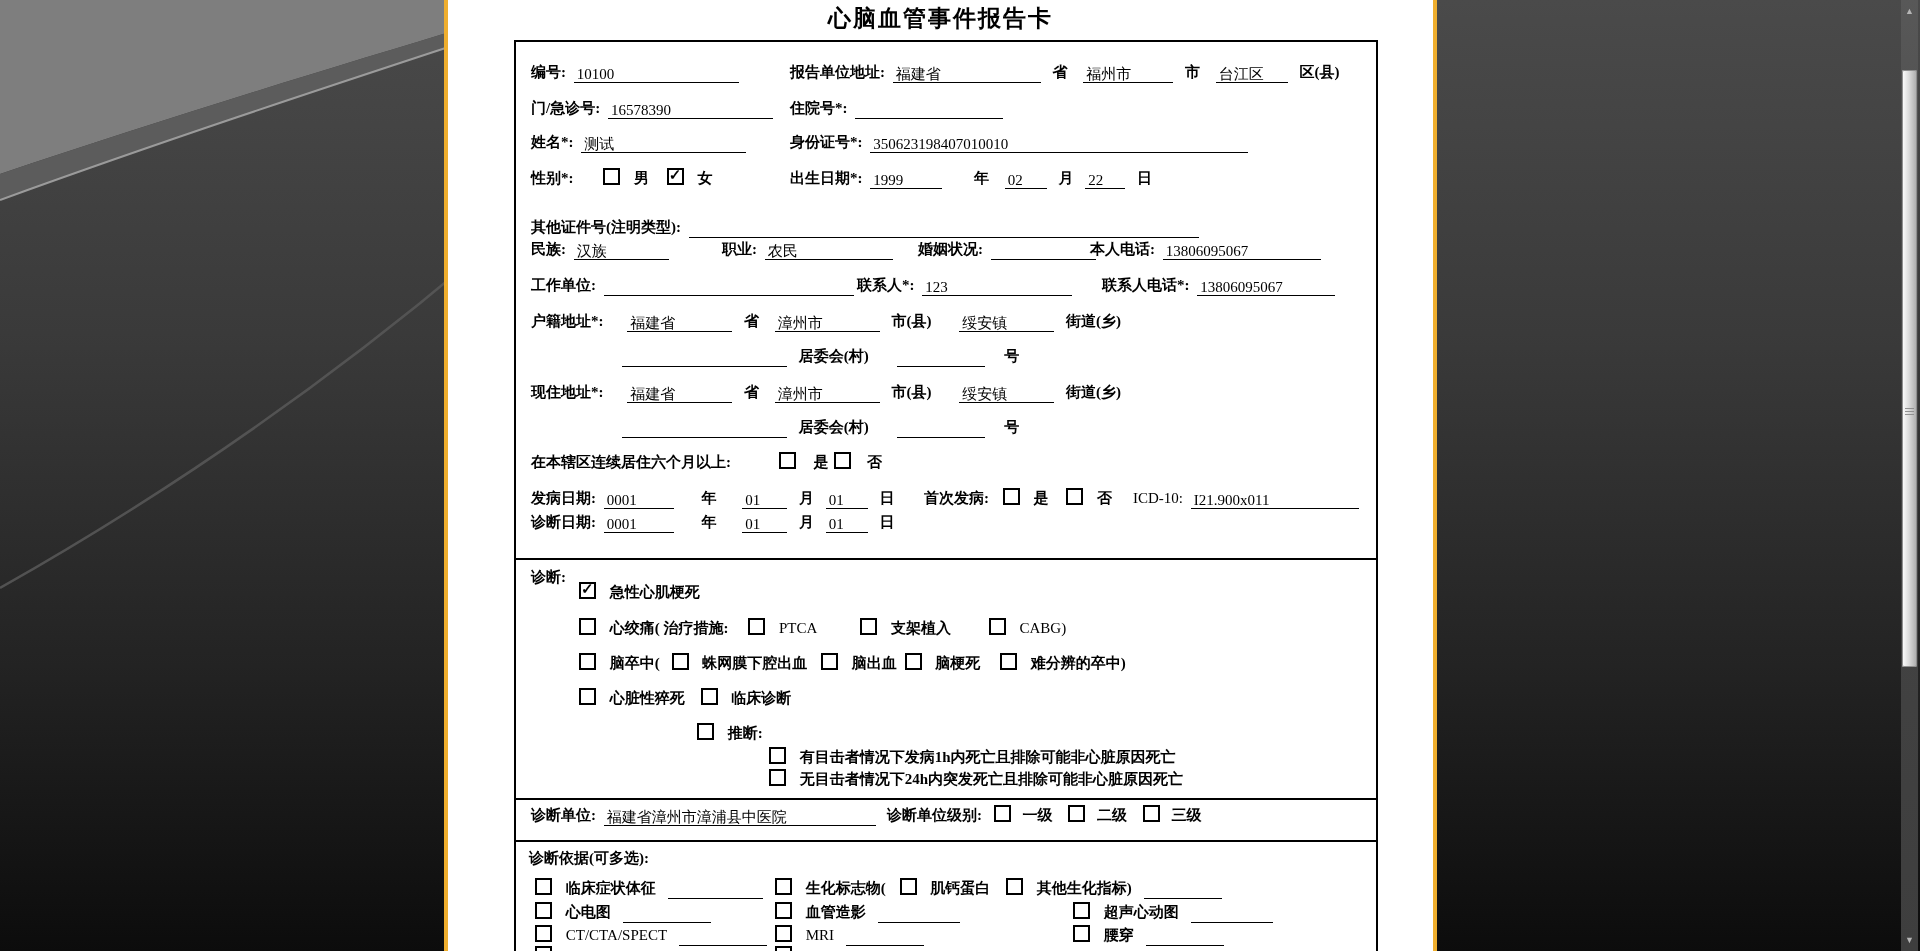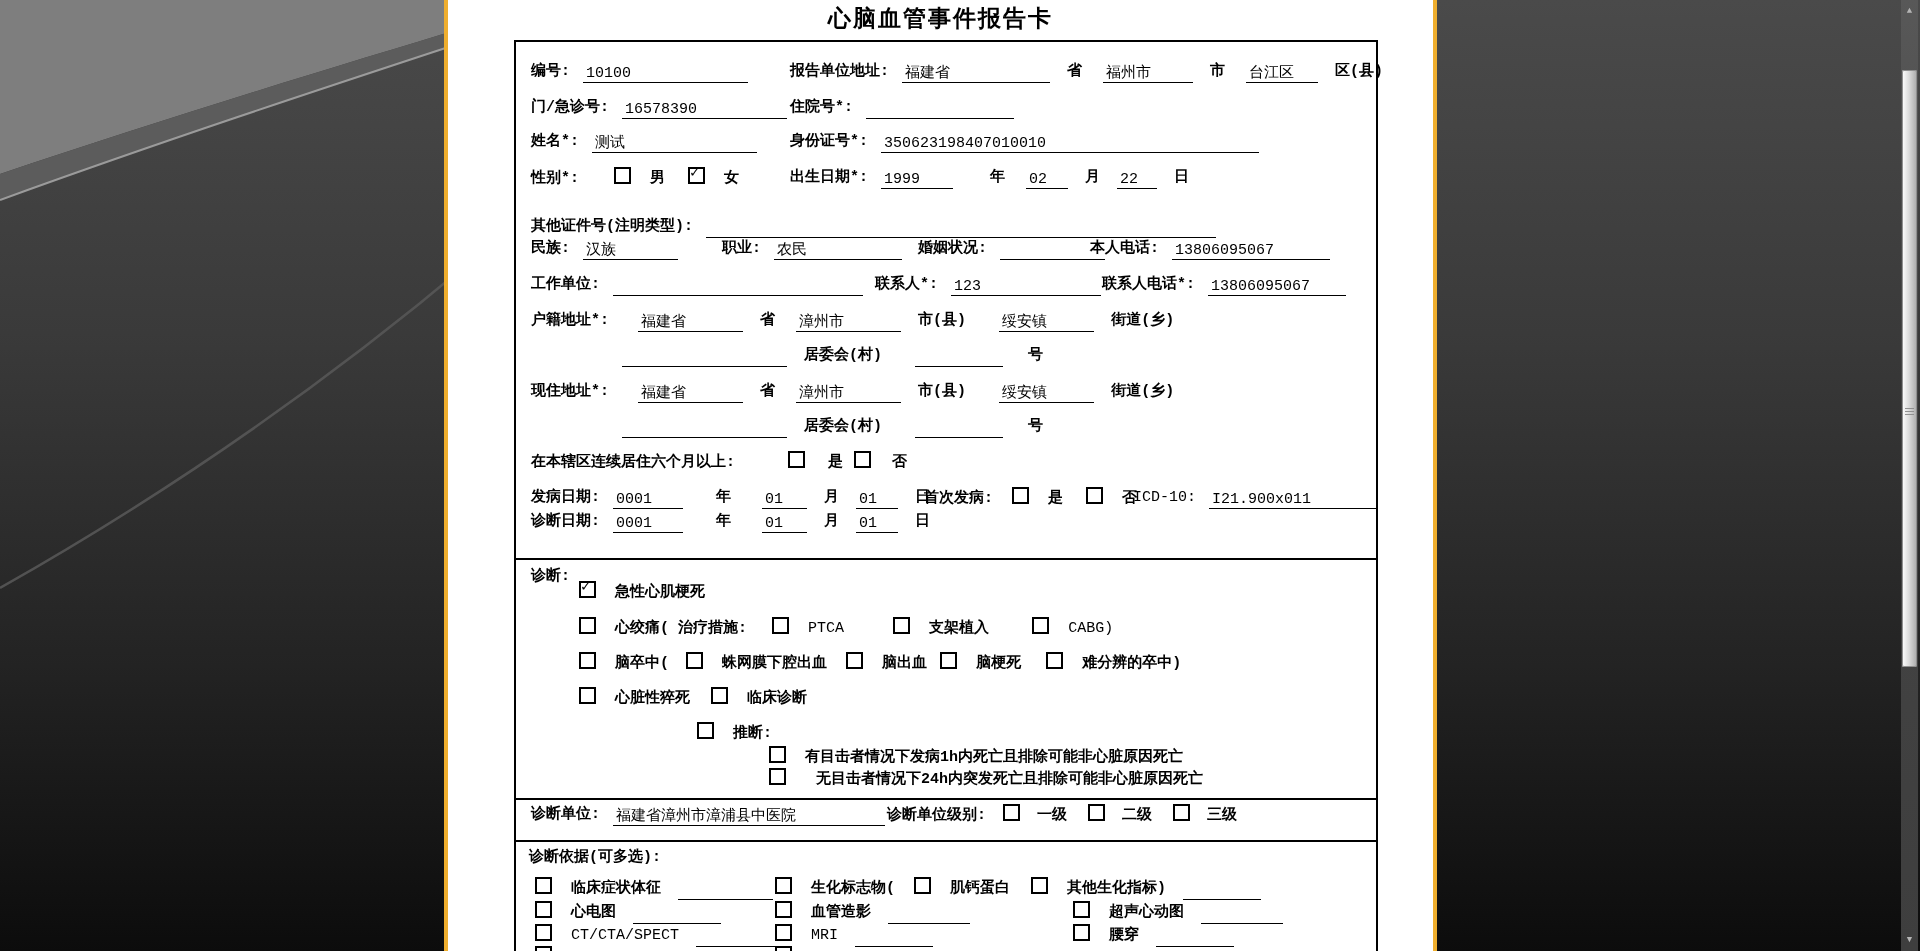--- a/index.html
+++ b/index.html
@@ -1,17 +1,17 @@
 <!DOCTYPE html>
 <html><head>
 <meta charset="utf-8">
 <style>
   html,body{margin:0;padding:0;background:#111;}
   #screen{position:relative;width:1920px;height:951px;overflow:hidden;
-    font-family:Liberation Mono, monospace;color:#000;}
+    font-family:Liberation Serif, serif;color:#000;}
   
   #wallpaper{position:absolute;left:0;top:0;width:1920px;height:951px;display:block;}
   
   #page{position:absolute;left:444px;top:0;width:993px;height:951px;background:#fff;
     border-left:4px solid #EFAE2E;border-right:4px solid #EFAE2E;box-sizing:border-box;overflow:hidden;}
   #title{position:absolute;left:0;right:0;top:3px;text-align:center;font-size:23px;
     font-weight:700;letter-spacing:2px;}
   #formbox{position:absolute;left:66px;top:40px;width:864px;height:1100px;
     border:2px solid #000;box-sizing:border-box;}
   .divider{position:absolute;left:0;right:0;height:0;border-top:2px solid #000;}
@@ -146,21 +146,21 @@
           <span class="lb">本人电话:</span>
           <span class="bl" style="width:158px"><i class="v">13806095067</i></span>
         </span>
       </div>
 
       <div class="row" style="top:232px">
         <span class="seg" style="left:15px">
           <span class="lb">工作单位:</span>
           <span class="bl" style="width:250px"><i class="v"></i></span>
         </span>
-        <span class="seg" style="left:359px">
+        <span class="seg" style="left:341px">
           <span class="lb">联系人*:</span>
           <span class="bl" style="width:150px"><i class="v">123</i></span>
         </span>
         <span class="seg" style="left:586px">
           <span class="lb">联系人电话*:</span>
           <span class="bl" style="width:138px"><i class="v">13806095067</i></span>
         </span>
       </div>
 
       <div class="row" style="top:268px">
@@ -312,21 +312,21 @@
       <div class="row" style="top:704px">
         <span class="seg" style="left:249px">
           <span class="cb"></span>
           <span class="lb" style="margin-left:6px">有目击者情况下发病1h内死亡且排除可能非心脏原因死亡</span>
         </span>
       </div>
 
       <div class="row" style="top:726px">
         <span class="seg" style="left:249px">
           <span class="cb"></span>
-          <span class="lb" style="margin-left:17px">无目击者情况下24h内突发死亡且排除可能非心脏原因死亡</span>
+          <span class="lb" style="margin-left:6px">无目击者情况下24h内突发死亡且排除可能非心脏原因死亡</span>
         </span>
       </div>
 
       <div class="divider" style="top:756px"></div>
 
       <div class="row" style="top:762px">
         <span class="seg" style="left:15px">
           <span class="lb">诊断单位:</span>
           <span class="bl" style="width:272px"><i class="v">福建省漳州市漳浦县中医院</i></span>
         </span>

